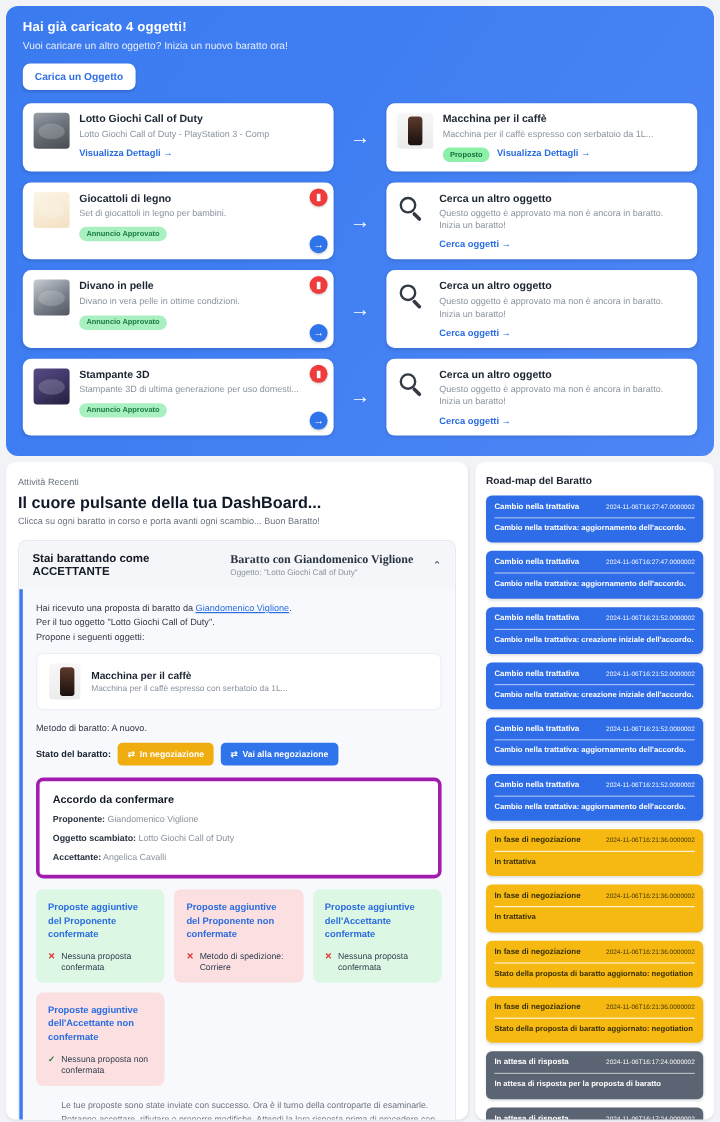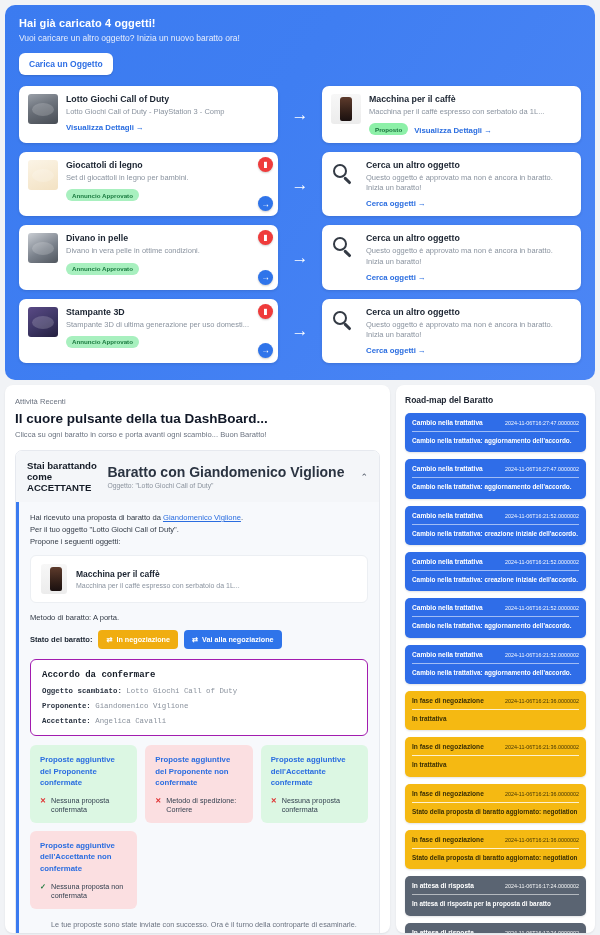--- a/index.html
+++ b/index.html
@@ -59,21 +59,21 @@
   }
   .thumb .blob {
     position:absolute; left:4px; top:9px; width:22px; height:13px;
     background:rgba(255,255,255,.18); border-radius:50%;
   }
   .card-body { min-width:0; flex:1; }
   .card-title { font-size:8.8px; font-weight:bold; color:#1b2431; }
   .card-desc {
     font-size:7.5px; color:#8a939f; margin-top:3px; line-height:1.35;
   }
-  .card-foot { margin-top:6px; display:flex; align-items:flex-end; gap:6px; flex-wrap:wrap; }
+  .card-foot { margin-top:6px; display:flex; align-items:flex-start; gap:6px; flex-wrap:wrap; }
   .link {
     font-size:7.8px; font-weight:bold; color:#2a6de0; text-decoration:none; cursor:pointer;
   }
   .badge {
     display:inline-block; font-size:6.2px; font-weight:bold; color:#1a7a3f;
     background:#a8f0bf; border-radius:7px; padding:2.5px 6px; white-space:nowrap;
   }
   .badge.proposto { background:#8df0a8; color:#17703a; }
 
   .act-del, .act-go {
@@ -116,21 +116,21 @@
 
   .barter-box {
     margin-top:11px; border:1px solid #e6e9ef; border-radius:7px; overflow:hidden;
     background:#fff;
   }
   .barter-head {
     background:#f4f6f9; padding:9px 11px; display:flex; align-items:center; gap:8px;
     cursor:pointer;
   }
   .barter-role { font-size:9.6px; font-weight:bold; color:#141b26; flex:1; }
-  .barter-meta-t { font-size:14px; font-weight:bold; color:#2b3442; }
+  .barter-meta-t { font-size:10px; font-weight:bold; color:#2b3442;font-family:Liberation Serif, serif; }
   .barter-meta-s { font-size:6.8px; color:#8a929d; margin-top:2px; }
   .chev { font-size:9px; color:#4b5563; margin-left:8px; }
 
   .barter-body { padding:0; }
   .notice {
     border-left:3px solid #3b7bf0; background:#f7f9fc; padding:10px 11px 12px 11px;
   }
   .notice p { font-size:7.6px; color:#323a46; line-height:1.55; }
   .notice a { color:#2a6de0; }
 
@@ -147,23 +147,22 @@
   .state-label { font-size:7.6px; font-weight:bold; color:#1b2431; }
   .pill {
     font-size:7.2px; font-weight:bold; border-radius:4px; padding:5px 8px;
     display:inline-flex; align-items:center; gap:4px; border:none; cursor:pointer;
     color:#fff;
   }
   .pill.amber { background:#f0ad10; color:#fff; }
   .pill.blue  { background:#2f74ea; }
 
   .accord {
-    margin-top:10px; background:#fff; border:1px solid #a21caf; border-radius:6px;
+    margin-top:10px; background:#fff; border:3px solid #a21caf; border-radius:6px;
     padding:10px 11px;
-    font-family:Liberation Mono, monospace;
   }
   .accord h3 { font-size:9px; color:#141b26; }
   .kv { margin-top:7px; font-size:7.4px; color:#8a929d; }
   .kv b { color:#2b3442; font-weight:bold; }
 
   .grid2 {
     margin-top:9px; display:grid; grid-template-columns:1fr 1fr 1fr; gap:8px;
   }
   .pbox { border-radius:6px; padding:9px 10px; }
   .pbox.green { background:#dcf7e3; }
@@ -376,39 +375,39 @@
             <div class="prop-item">
               <div class="thumb t-coffee">
                   <span class="bean"></span>
                 </div>
               <div>
                 <div class="prop-title">Macchina per il caffè</div>
                 <div class="prop-desc">Macchina per il caffè espresso con serbatoio da 1L...</div>
               </div>
             </div>
 
-            <div class="method">Metodo di baratto: A porta.</div>
+            <div class="method">Metodo di baratto: A nuovo.</div>
 
             <div class="state-row">
               <span class="state-label">Stato del baratto:</span>
               <span class="pill amber">
                 <span>⇄</span>
                 <span>In negoziazione</span>
               </span>
               <button class="pill blue">
                 <span>⇄</span>
                 <span>Vai alla negoziazione</span>
               </button>
             </div>
 
             <div class="accord">
               <h3>Accordo da confermare</h3>
               <div id="accordo-rows">
+                  <div class="kv"><b>Proponente:</b><span>  Giandomenico Viglione</span></div>
                   <div class="kv"><b>Oggetto scambiato:</b><span>  Lotto Giochi Call of Duty</span></div>
-                  <div class="kv"><b>Proponente:</b><span>  Giandomenico Viglione</span></div>
                   <div class="kv"><b>Accettante:</b><span>  Angelica Cavalli</span></div>
                 </div>
             </div>
 
             <div class="grid2" id="proposal-grid">
                 <div class="pbox green">
                   <h4>Proposte aggiuntive del Proponente confermate</h4>
                   <div class="row">
                     <span class="mark-x">✕</span>
                     <span>Nessuna proposta confermata</span>

